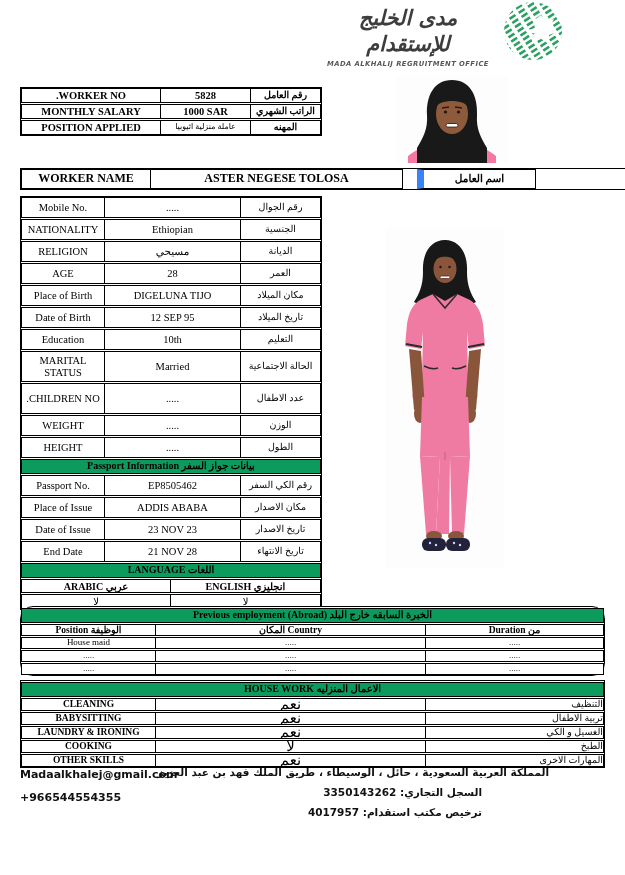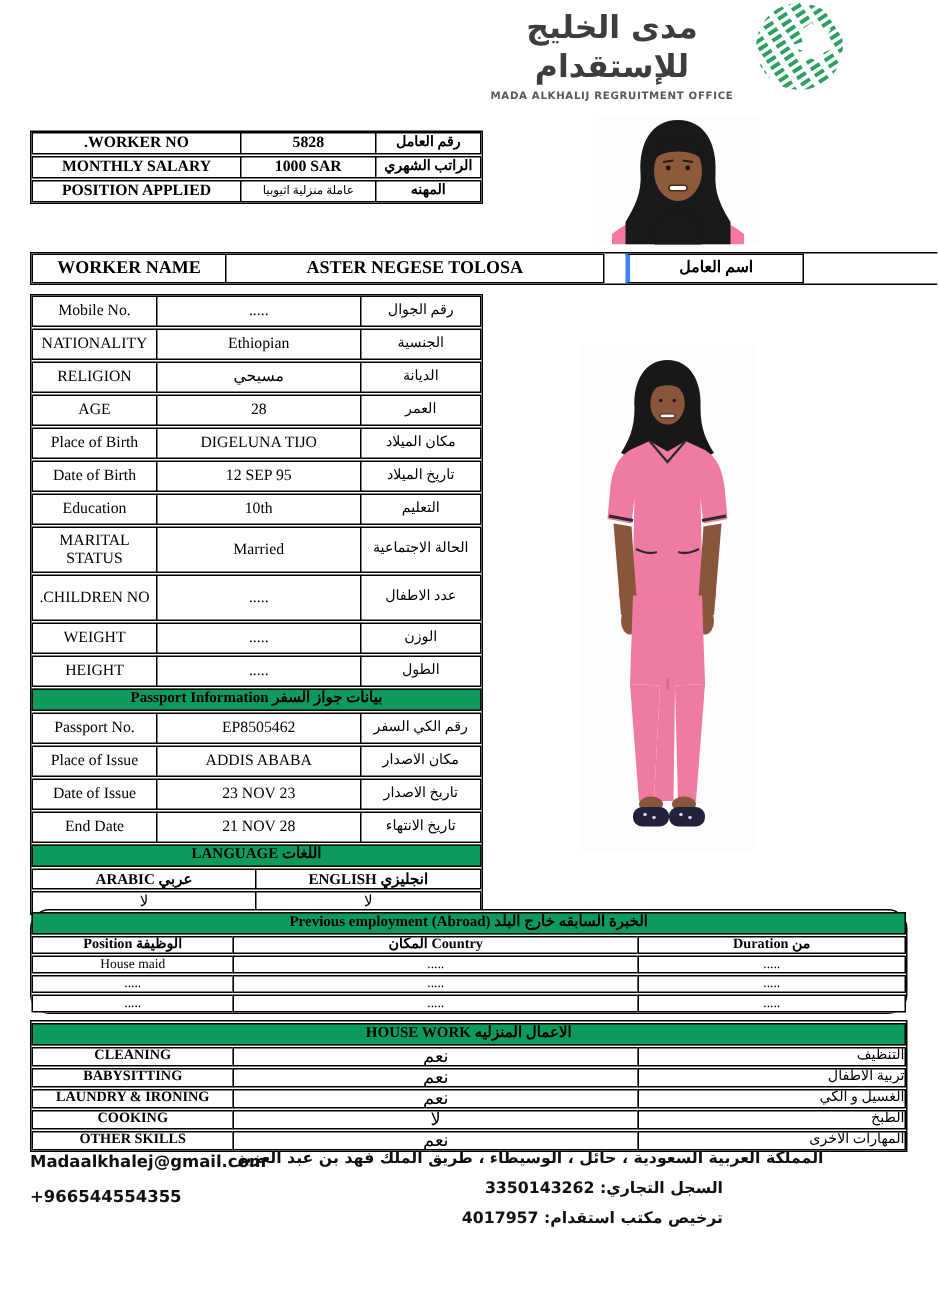--- a/index.html
+++ b/index.html
@@ -1,20 +1,20 @@
 <!DOCTYPE html>
 <html><head>
 <meta charset="utf-8">
 <style>
   html,body{margin:0;padding:0;background:#fff;}
   .page{position:relative;width:625px;height:875px;background:#fff;overflow:hidden;
         font-family:"Liberation Serif", serif;color:#000;}
 
   
-  .logo-block{position:absolute;left:322px;top:5px;width:172px;text-align:center;}
+  .logo-block{position:absolute;left:322px;top:5px;width:172px;text-align:center;font-style:italic;}
   .logo-ar{font-size:21px;font-weight:bold;color:#3d3d3d;direction:rtl;line-height:26px;
            font-family:"DejaVu Sans", sans-serif;}
   .logo-en{font-size:6.8px;letter-spacing:0.45px;color:#585858;font-weight:bold;margin-top:3px;
            font-family:"DejaVu Sans", sans-serif;white-space:nowrap;}
   .globe{position:absolute;left:497px;top:1px;}
 
   
   .wrap{position:absolute;border:1px solid #000;padding:0;background:#fff;box-sizing:border-box;}
   .trow{display:grid;margin-top:1px;}
   .trow:first-child{margin-top:0;}
@@ -30,21 +30,21 @@
   #top-table .lab{font-weight:bold;font-size:10.5px;}
   #top-table .val{font-weight:bold;font-size:10.5px;}
   #top-table .ara{font-weight:bold;font-size:9.5px;direction:rtl;}
   #top-table .val.small-ar{font-size:8px;font-weight:normal;direction:rtl;}
 
   
   #name-table{left:20px;top:168px;width:619px;}
   #name-table .trow{grid-template-columns:130px 252px 133px;height:20px;column-gap:0;}
   #name-table .lab{font-weight:bold;font-size:12px;}
   #name-table .val{font-weight:bold;font-size:12px;}
-  #name-table .ara{font-weight:bold;font-size:10.5px;direction:rtl;margin-left:14px;border-left:3px solid #3b82f6;}
+  #name-table .ara{font-weight:bold;font-size:10.5px;direction:rtl;margin-left:14px;border-left:7px solid #3b82f6;}
 
   
   #main-table{left:20px;top:196px;width:302px;}
   #main-table .trow{grid-template-columns:84px 136px auto;height:21px;}
   #main-table .trow.tall{height:31px;}
   #main-table .lab{font-size:10.5px;}
   #main-table .val{font-size:10.5px;}
   #main-table .ara{font-size:9.5px;direction:rtl;}
   #main-table .lang-row{grid-template-columns:50% auto;height:14px;}
   #main-table .lang-row .cell{font-weight:bold;font-size:10px;}
@@ -54,21 +54,21 @@
   
   #prev-table{left:20px;top:606px;width:585px;border-radius:13px;}
   #prev-table .trow{grid-template-columns:135px 270px auto;height:12px;}
   #prev-table .hd .cell{font-weight:bold;font-size:9.5px;}
   #prev-table .cell{font-size:9px;}
 
   
   #hw-table{left:20px;top:680px;width:585px;}
   #hw-table .trow{grid-template-columns:135px 270px auto;height:13px;}
   #hw-table .lab{font-weight:bold;font-size:9.5px;}
-  #hw-table .val{font-size:12px;}
+  #hw-table .val{font-size:15px;}
   #hw-table .ara{font-size:9.5px;justify-content:flex-start;padding-left:14px;direction:rtl;}
 
   
   .f-left{position:absolute;left:20px;font-family:"DejaVu Sans", sans-serif;
           font-weight:bold;font-size:11px;color:#111;}
   .f-right{position:absolute;font-family:"DejaVu Sans", sans-serif;font-weight:bold;
            font-size:10.5px;color:#111;direction:rtl;white-space:nowrap;}
 </style>
 </head>
 <body>

